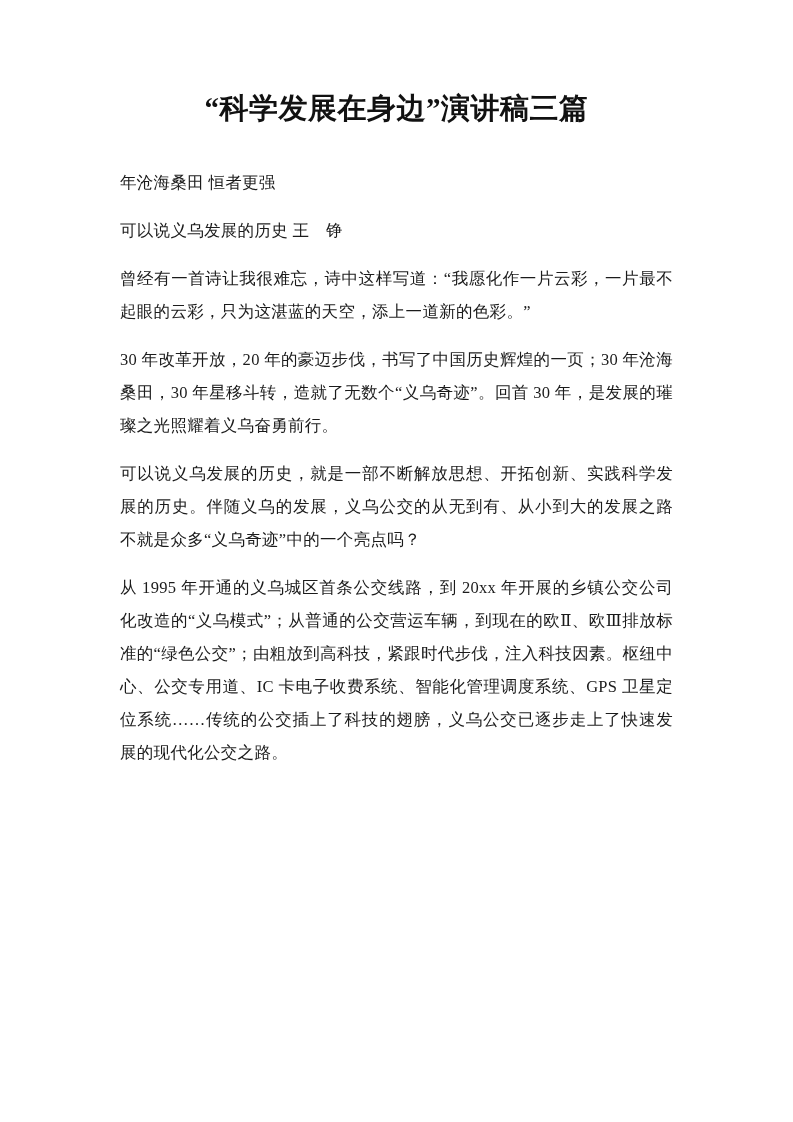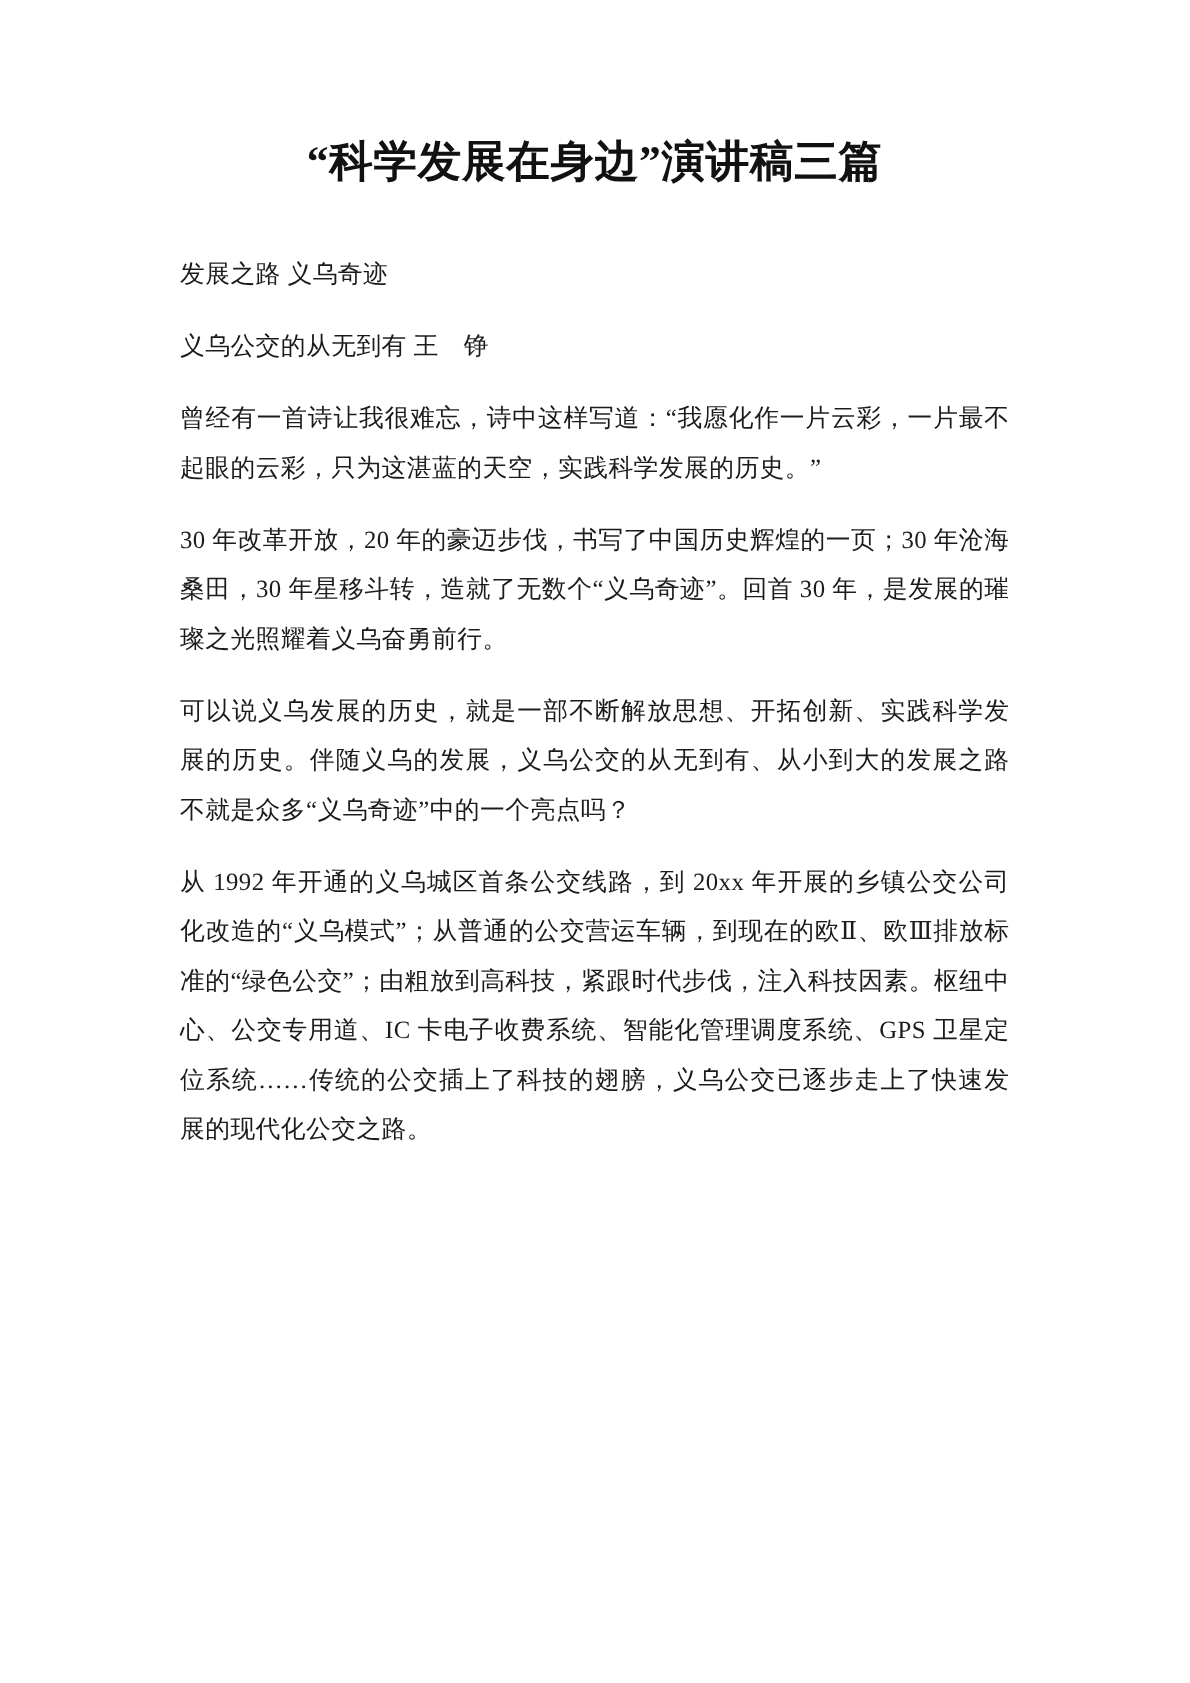--- a/index.html
+++ b/index.html
@@ -38,20 +38,20 @@
     word-break: break-all;
   }
 </style>
 </head>
 <body>
 
 <div class="page">
   <h1 class="doc-title">“科学发展在身边”演讲稿三篇</h1>
 
   <div class="doc-body">
-    <p>发展之路 义乌奇迹</p>
-    <p>义乌公交的从无到有 王　铮</p>
-    <p>曾经有一首诗让我很难忘，诗中这样写道：“我愿化作一片云彩，一片最不起眼的云彩，只为这湛蓝的天空，实践科学发展的历史。”</p>
+    <p>年沧海桑田 恒者更强</p>
+    <p>可以说义乌发展的历史 王　铮</p>
+    <p>曾经有一首诗让我很难忘，诗中这样写道：“我愿化作一片云彩，一片最不起眼的云彩，只为这湛蓝的天空，添上一道新的色彩。”</p>
     <p>30 年改革开放，20 年的豪迈步伐，书写了中国历史辉煌的一页；30 年沧海桑田，30 年星移斗转，造就了无数个“义乌奇迹”。回首 30 年，是发展的璀璨之光照耀着义乌奋勇前行。</p>
     <p>可以说义乌发展的历史，就是一部不断解放思想、开拓创新、实践科学发展的历史。伴随义乌的发展，义乌公交的从无到有、从小到大的发展之路不就是众多“义乌奇迹”中的一个亮点吗？</p>
-    <p>从 1992 年开通的义乌城区首条公交线路，到 20xx 年开展的乡镇公交公司化改造的“义乌模式”；从普通的公交营运车辆，到现在的欧Ⅱ、欧Ⅲ排放标准的“绿色公交”；由粗放到高科技，紧跟时代步伐，注入科技因素。枢纽中心、公交专用道、IC 卡电子收费系统、智能化管理调度系统、GPS 卫星定位系统……传统的公交插上了科技的翅膀，义乌公交已逐步走上了快速发展的现代化公交之路。</p>
+    <p>从 1995 年开通的义乌城区首条公交线路，到 20xx 年开展的乡镇公交公司化改造的“义乌模式”；从普通的公交营运车辆，到现在的欧Ⅱ、欧Ⅲ排放标准的“绿色公交”；由粗放到高科技，紧跟时代步伐，注入科技因素。枢纽中心、公交专用道、IC 卡电子收费系统、智能化管理调度系统、GPS 卫星定位系统……传统的公交插上了科技的翅膀，义乌公交已逐步走上了快速发展的现代化公交之路。</p>
   </div>
 </div>
 
 </body></html>

